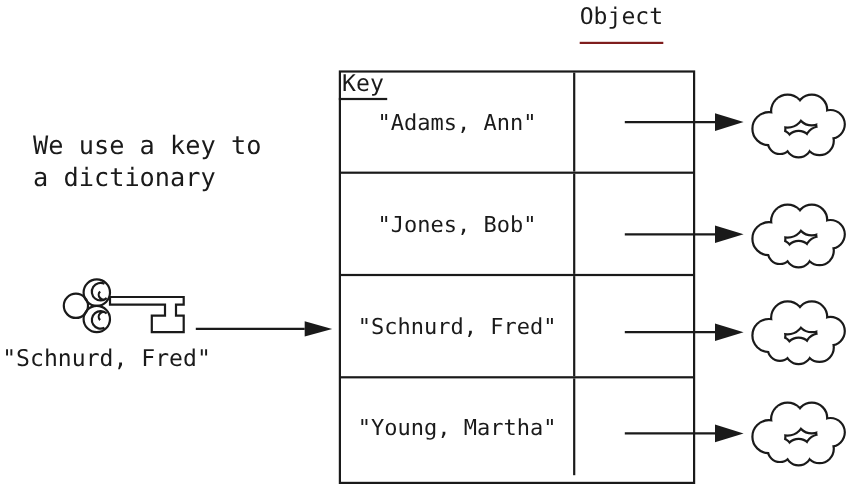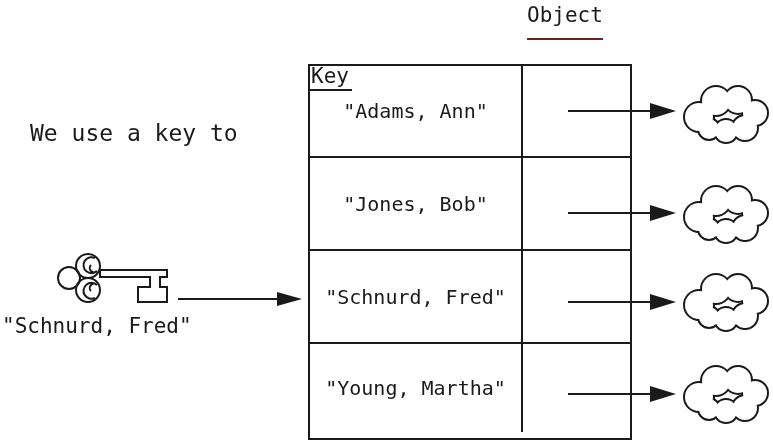--- a/index.html
+++ b/index.html
@@ -38,20 +38,21 @@
   .cloud{position:absolute;left:682px;}
   .c1{top:83px;} .c2{top:183px;} .c3{top:271px;} .c4{top:363px;}
 </style>
 </head>
 <body>
 
 <div class="canvas">
 
   <div class="note">
     <div>We use a key to</div>
+    <div>a dictionary</div>
   </div>
 
   <svg class="key-icon" width="116" height="58" viewBox="0 0 116 58">
     <g stroke="#1a1a1a" stroke-width="2" fill="#ffffff">
       <path d="M 44,22 H 111 V 29 H 104 V 39 H 111 V 54 H 82 V 39 H 94 V 29 H 44 Z"></path>
     </g>
     <g stroke="#1a1a1a" stroke-width="2" fill="none">
       <circle cx="32" cy="18" r="12"></circle>
       <circle cx="32" cy="42" r="12"></circle>
       <circle cx="13" cy="30" r="11"></circle>

